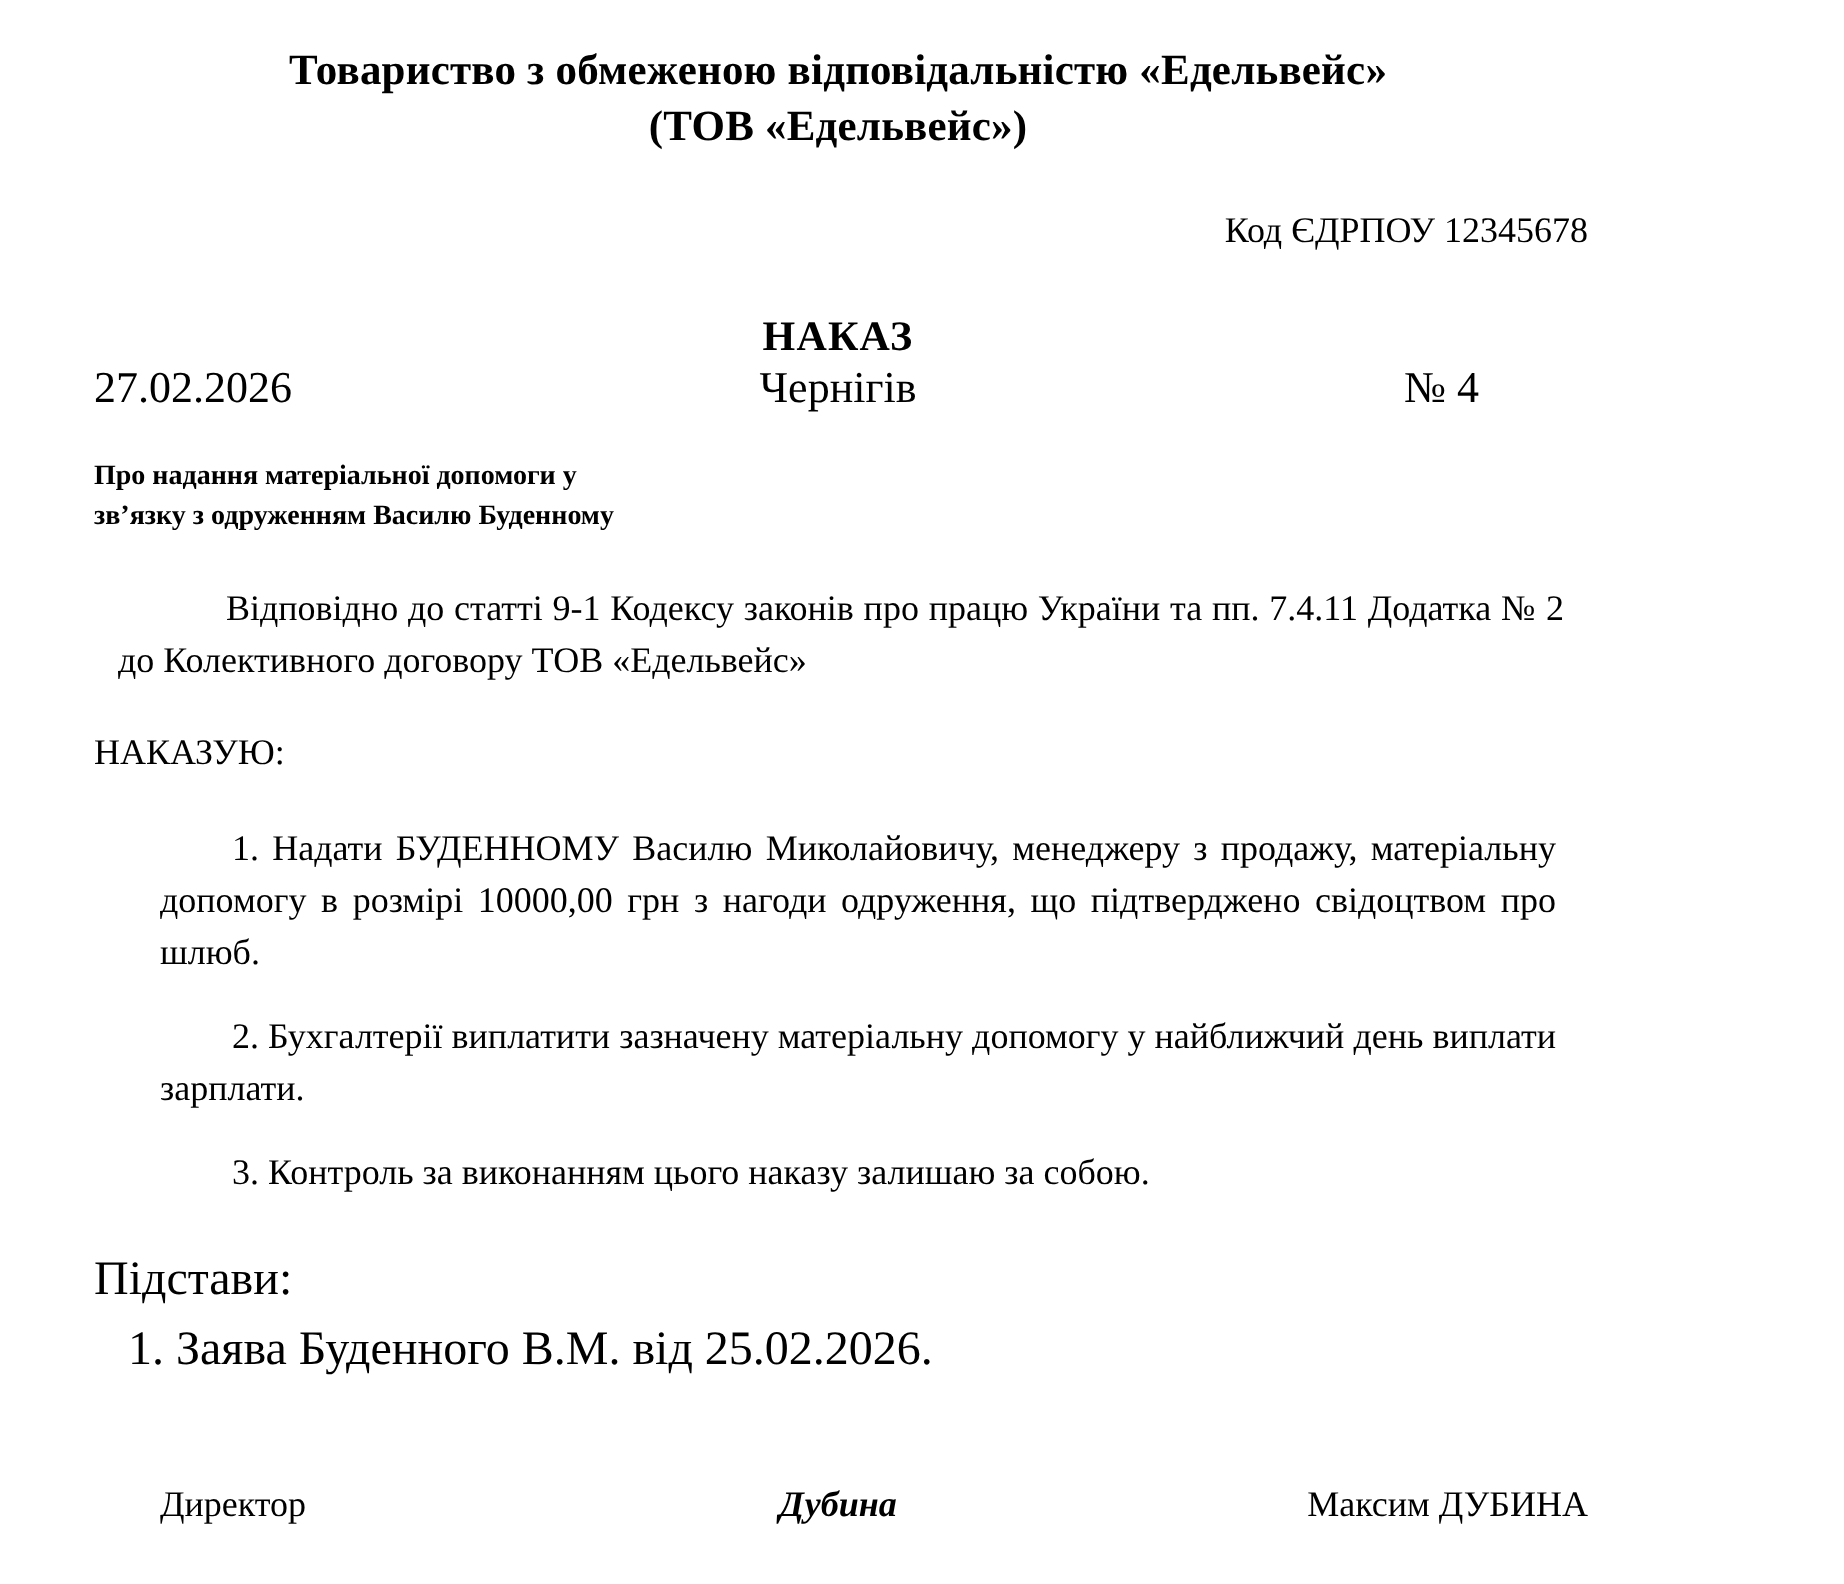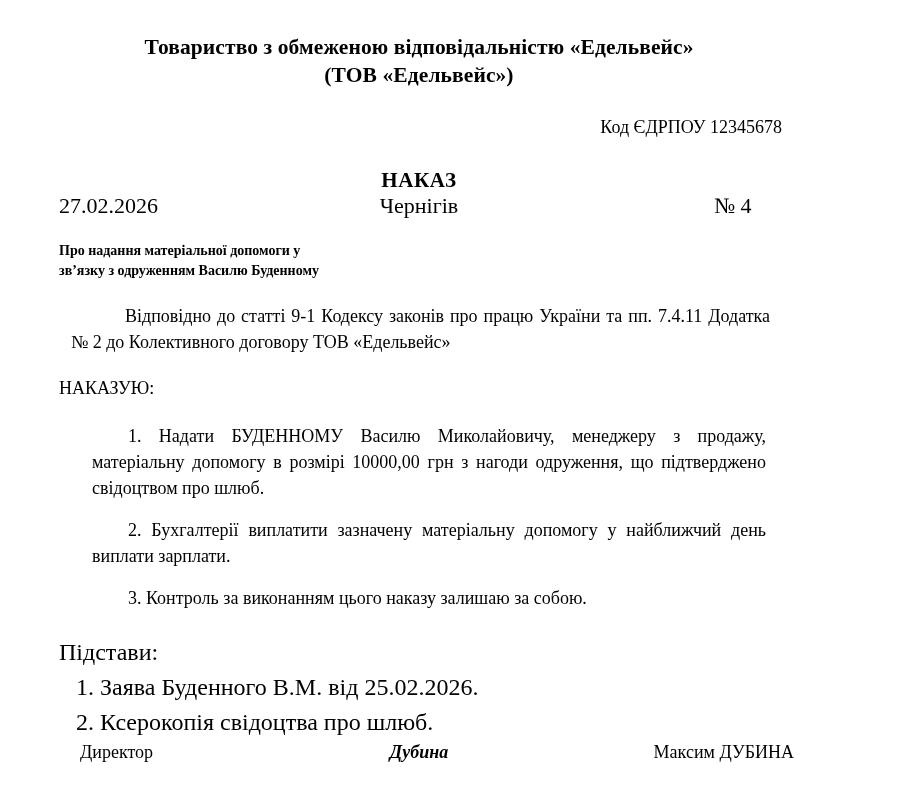--- a/index.html
+++ b/index.html
@@ -13,21 +13,21 @@
     height: 792px;
     font-family: "Liberation Serif", "DejaVu Serif", serif;
     color: #000000;
     -webkit-font-smoothing: antialiased;
   }
   .page {
     position: relative;
     width: 838px;
     height: 792px;
     box-sizing: border-box;
-    padding: 12px;
+    padding: 0;
     overflow: hidden;
   }
 
   
   .org-header {
     text-align: center;
     font-weight: bold;
     font-size: 21.5px;
     line-height: 1.32;
     padding-top: 21px;
@@ -189,21 +189,20 @@
 
   <div class="items-block">
     <p class="order-item">1. Надати БУДЕННОМУ Василю Миколайовичу, менеджеру з продажу, матеріальну допомогу в розмірі 10000,00 грн з нагоди одруження, що підтверджено свідоцтвом про шлюб.</p>
     <p class="order-item">2. Бухгалтерії виплатити зазначену матеріальну допомогу у найближчий день виплати зарплати.</p>
     <p class="order-item">3. Контроль за виконанням цього наказу залишаю за собою.</p>
   </div>
 
   <div class="grounds">
     <p class="grounds-title">Підстави:</p>
     <p class="grounds-item">1. Заява Буденного В.М. від 25.02.2026.</p>
-    <p class="grounds-item">2. Ксерокопія свідоцтва про шлюб.</p>
   </div>
 
   <div class="sign-row">
     <span class="sign-role">Директор</span>
     <span class="sign-autograph">Дубина</span>
     <span class="sign-name">Максим ДУБИНА</span>
   </div>
 
 </div>
 

